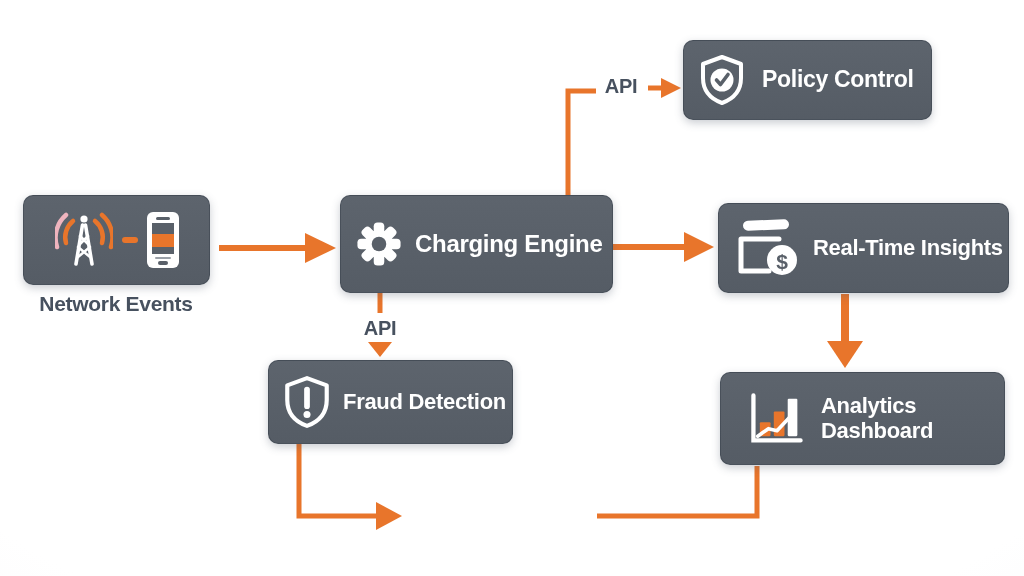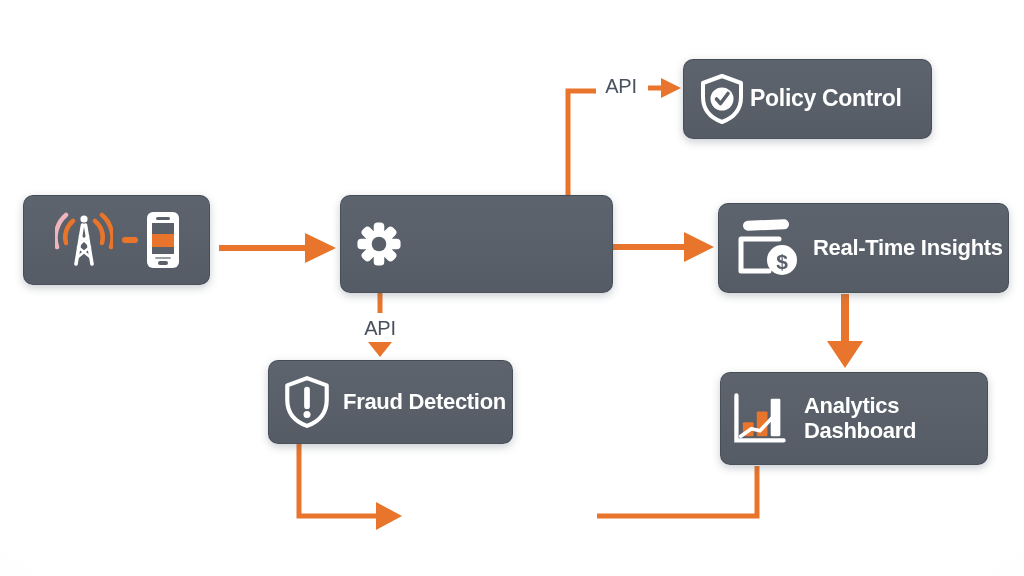--- a/index.html
+++ b/index.html
@@ -13,51 +13,51 @@
     background:linear-gradient(180deg,#5d646d 0%,#555c65 100%);
     border:1.5px solid rgba(52,60,70,0.45);
     border-radius:10px;
     box-shadow:0 3px 8px rgba(80,90,105,0.30);
     color:#ffffff;
   }
   .node-label{
     color:#ffffff;font-weight:bold;letter-spacing:-0.3px;line-height:1.1;
   }
   .dark-label{
-    position:absolute;color:#47515f;font-weight:normal;text-align:center;letter-spacing:-0.3px;
+    position:absolute;color:#47515f;font-weight:bold;text-align:center;letter-spacing:-0.3px;
   }
   #arrow-layer{position:absolute;left:0;top:0;pointer-events:none;}
   .edge{stroke:#e8752b;fill:none;}
   .edge-head{fill:#e8752b;stroke:none;}
 
   
   #network-events-box{left:23px;top:195px;width:185px;height:88px;justify-content:center;gap:9px;}
   .dash{width:16px;height:6px;border-radius:3px;background:#e8752b;}
   .phone{width:32px;height:56px;background:#fff;border-radius:6px;display:flex;flex-direction:column;align-items:center;padding:4px 3px 3px 3px;box-sizing:border-box;}
   .phone-speaker{width:14px;height:3px;background:#596069;border-radius:2px;margin:1px 0 3px 0;flex:none;}
   .phone-screen{width:22px;flex:1;background:#596069;display:flex;flex-direction:column;overflow:hidden;}
   .screen-gap-top{flex:1.1;}
   .screen-orange{height:13px;background:#e8752b;flex:none;}
   .screen-gap-bottom{flex:0.6;}
   .phone-line{width:16px;height:2.5px;background:#9aa0a8;border-radius:2px;margin:3px 0 2px 0;flex:none;}
   .phone-home{width:10px;height:4px;background:#596069;border-radius:2px;flex:none;}
 
   #charging-engine-box{left:340px;top:195px;width:256px;height:96px;gap:13px;padding-left:15px;}
   #charging-engine-box .node-label{font-size:24px;}
 
-  #policy-control-box{left:683px;top:40px;width:233px;height:78px;gap:4px;padding-left:14px;margin-top:19px;}
+  #policy-control-box{left:683px;top:40px;width:233px;height:78px;gap:16px;padding-left:14px;}
   #policy-control-box .node-label{font-size:23px;}
 
   #real-time-balance-box{left:718px;top:203px;width:277px;height:88px;gap:8px;padding-left:12px;}
   #real-time-balance-box .node-label{font-size:22px;white-space:nowrap;}
 
   #fraud-detection-box{left:268px;top:360px;width:230px;height:82px;gap:11px;padding-left:13px;align-items:center;}
   #fraud-detection-box .node-label{font-size:22px;white-space:nowrap;}
 
-  #analytics-dashboard-box{left:720px;top:372px;width:257px;height:91px;gap:14px;padding-left:9px;}
+  #analytics-dashboard-box{left:720px;top:372px;width:257px;height:91px;gap:14px;padding-left:26px;}
   #analytics-dashboard-box .node-label{font-size:22px;width:130px;}
 
   #network-events-label{left:0px;top:292px;width:232px;font-size:21px;}
   #api-top-label{left:598px;top:75px;width:46px;font-size:20px;}
   #api-bottom-label{left:357px;top:317px;width:46px;font-size:20px;}
   #reports-insights-label{left:379px;top:501px;width:240px;font-size:24px;}
 </style>
 </head>
 <body>
 
@@ -111,32 +111,34 @@
       <div class="phone-speaker"></div>
       <div class="phone-screen">
         <div class="screen-gap-top"></div>
         <div class="screen-orange"></div>
         <div class="screen-gap-bottom"></div>
       </div>
       <div class="phone-line"></div>
       <div class="phone-home"></div>
     </div>
   </div>
+  <div class="dark-label" id="network-events-label">Network Events</div>
 
   <div class="node" id="charging-engine-box">
     <svg width="46" height="46" viewBox="-24 -24 48 48">
       <g fill="#ffffff">
         <rect x="-5.5" y="-22.5" width="11" height="45" rx="4"></rect>
         <rect x="-5.5" y="-22.5" width="11" height="45" rx="4" transform="rotate(45)"></rect>
         <rect x="-5.5" y="-22.5" width="11" height="45" rx="4" transform="rotate(90)"></rect>
         <rect x="-5.5" y="-22.5" width="11" height="45" rx="4" transform="rotate(135)"></rect>
         <circle r="14.5"></circle>
       </g>
       <circle r="7.6" fill="#596069"></circle>
     </svg>
+    <span class="node-label">Charging Engine</span>
   </div>
 
   <div class="node" id="policy-control-box">
     <svg width="48" height="52" viewBox="0 0 48 52">
       <path d="M24 3 L43 10 V24 C43 37 35 45 24 49 C13 45 5 37 5 24 V10 Z" stroke="#ffffff" stroke-width="4" fill="none" stroke-linejoin="round"></path>
       <circle cx="24" cy="26" r="11.5" fill="#ffffff"></circle>
       <path d="M18.5 26 L22.5 30.5 L30 20.5" stroke="#596069" stroke-width="3.6" fill="none" stroke-linecap="round" stroke-linejoin="round"></path>
     </svg>
     <span class="node-label">Policy Control</span>
   </div>

